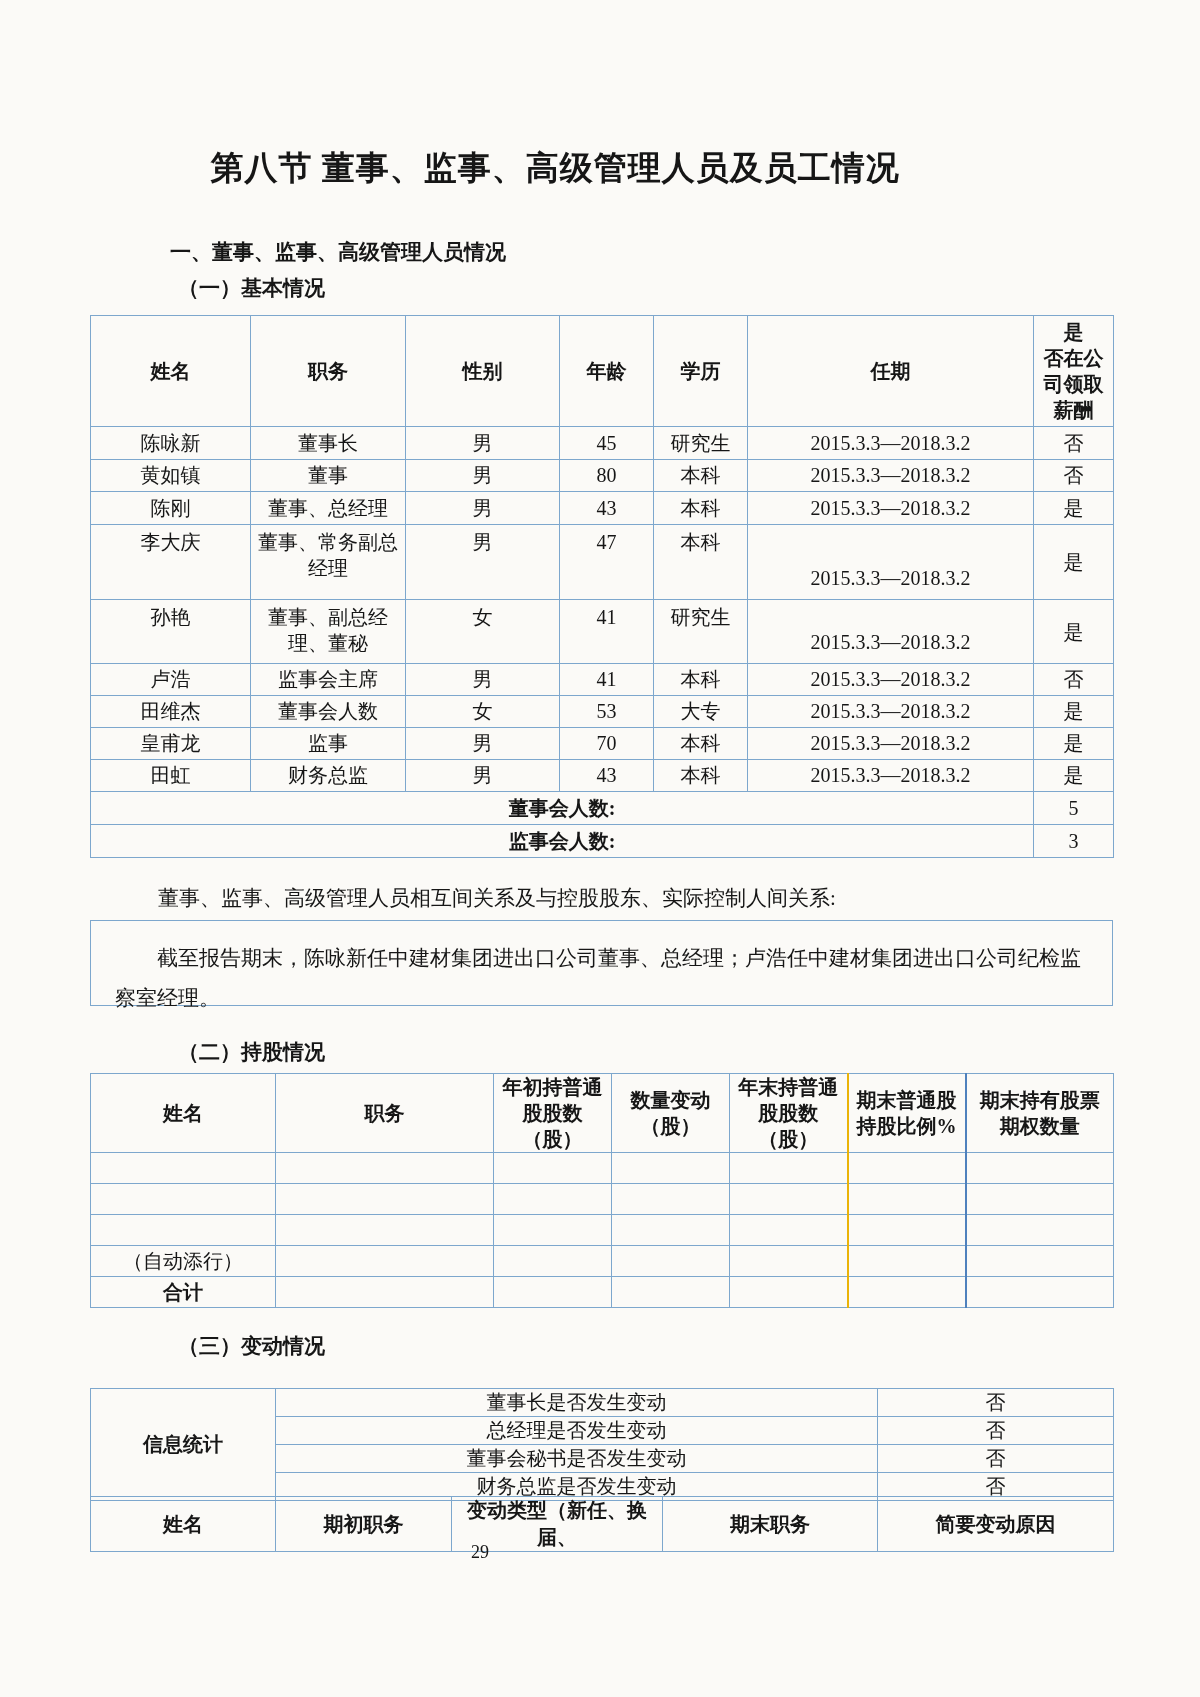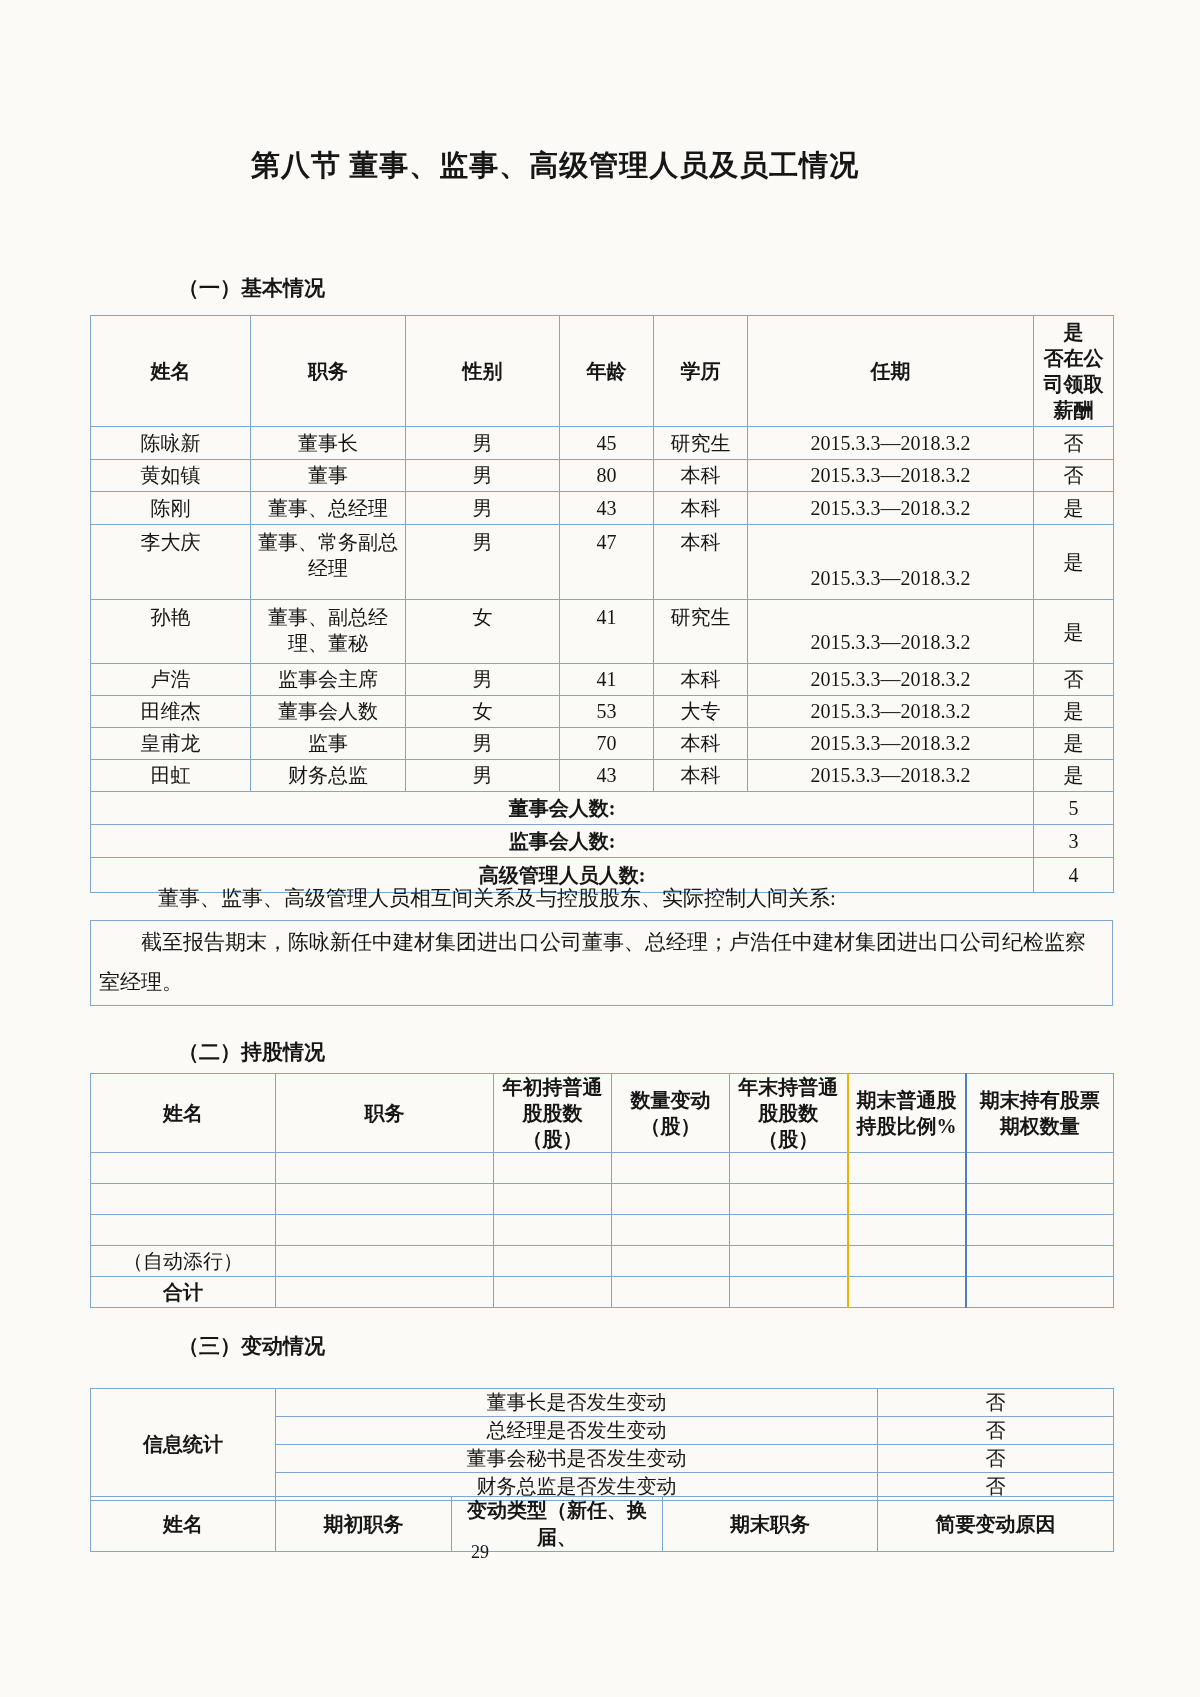--- a/index.html
+++ b/index.html
@@ -4,21 +4,21 @@
 <style>
   html,body { margin:0; padding:0; background:#e8e8e8; }
   .page {
     position:relative; width:1200px; height:1697px; margin:0 auto;
     background:#fbfaf7; color:#161616;
     font-family:"Liberation Serif","DejaVu Serif",serif;
     overflow:hidden;
   }
   .doc-title {
     position:absolute; top:146px; left:0; width:1110px;
-    text-align:center; font-size:29px; font-weight:bold; letter-spacing:1px;
+    text-align:center; font-size:33px; font-weight:bold; letter-spacing:1px;
   }
   .h-sec { position:absolute; font-size:21px; font-weight:bold; }
   .h1 { top:238px; left:170px; }
   .h2 { top:274px; left:178px; }
   .h3 { top:1038px; left:178px; }
   .h4 { top:1332px; left:178px; }
 
   table { border-collapse:collapse; table-layout:fixed; position:absolute; left:90px; background:transparent; }
   td, th { border:1px solid #7da7cd; text-align:center; vertical-align:middle; padding:0 4px; overflow:hidden; font-weight:normal; }
   th, .bold { font-weight:bold; }
@@ -33,40 +33,41 @@
   .t1 .tall1 td, .t1 .tall2 td { line-height:26px; }
   .vtop { vertical-align:top; padding-top:4px; }
   .vlow { vertical-align:bottom; padding-bottom:8px; }
   .t1 .sum { height:33px;padding-left:40px; }
 
   .rel-note { position:absolute; top:884px; left:90px; padding-left:68px; font-size:21px; }
   .rel-box {
     position:absolute; top:920px; left:90px; width:1021px; height:84px;
     border:1px solid #7da7cd; font-size:21px;
   }
-  .rel-box p { margin:0; padding:1px 10px 0 8px; text-indent:2em; line-height:40px; }
+  .rel-box p { margin:16px; padding:1px 10px 0 8px; text-indent:2em; line-height:40px; }
 
   .t2 { top:1073px; width:1023px; font-size:20px; }
   .t2 thead tr { height:63px; }
   .t2 tbody tr { height:31px; }
   .t2 .dk { border-left:2px solid #eab308; border-right:2px solid #4f81bd; }
 
   .t3 { top:1388px; width:1023px; font-size:20px; }
   .t3 tr { height:27px; }
   .t3f { top:1496px; width:1023px; font-size:20px; }
   .t3f tr { height:31px; }
 
   .page-num { position:absolute; top:1542px; left:0; width:960px; text-align:center; font-size:18px; }
 </style>
 </head>
 <body>
 
 <div class="page">
 
   <div class="doc-title">第八节 董事、监事、高级管理人员及员工情况</div>
+  <div class="h-sec h1">一、董事、监事、高级管理人员情况</div>
   <div class="h-sec h2">（一）基本情况</div>
 
   <table class="t1">
     <colgroup>
       <col style="width:160px">
         <col style="width:155px">
         <col style="width:154px">
       <col style="width:94px">
         <col style="width:94px">
         <col style="width:286px">
@@ -168,24 +169,20 @@
         <td>2015.3.3—2018.3.2</td>
         <td>是</td>
       </tr>
       <tr class="sum">
         <td colspan="6" class="bold">董事会人数:</td>
         <td>5</td>
       </tr>
       <tr class="sum">
         <td colspan="6" class="bold">监事会人数:</td>
         <td>3</td>
-      </tr>
-      <tr class="sum" style="height:35px;">
-        <td colspan="6" class="bold">高级管理人员人数:</td>
-        <td>4</td>
       </tr>
     </tbody>
   </table>
 
   <div class="rel-note">董事、监事、高级管理人员相互间关系及与控股股东、实际控制人间关系:</div>
   <div class="rel-box">
     <p>截至报告期末，陈咏新任中建材集团进出口公司董事、总经理；卢浩任中建材集团进出口公司纪检监察室经理。</p>
   </div>
 
   <div class="h-sec h3">（二）持股情况</div>

